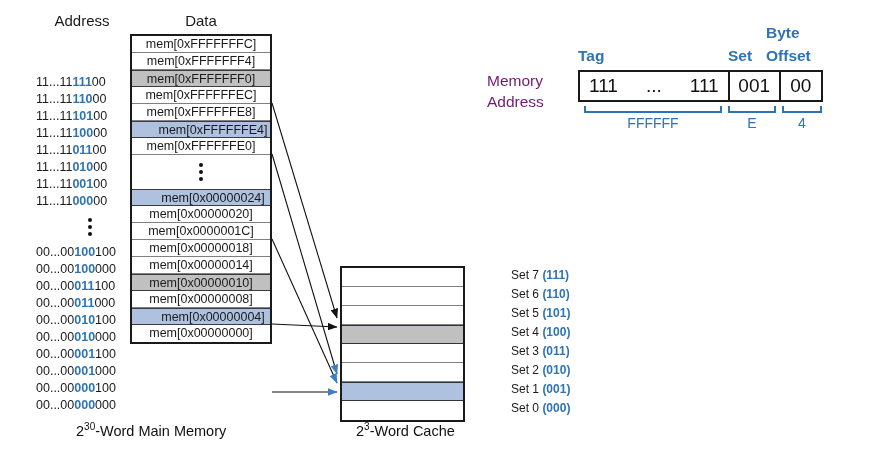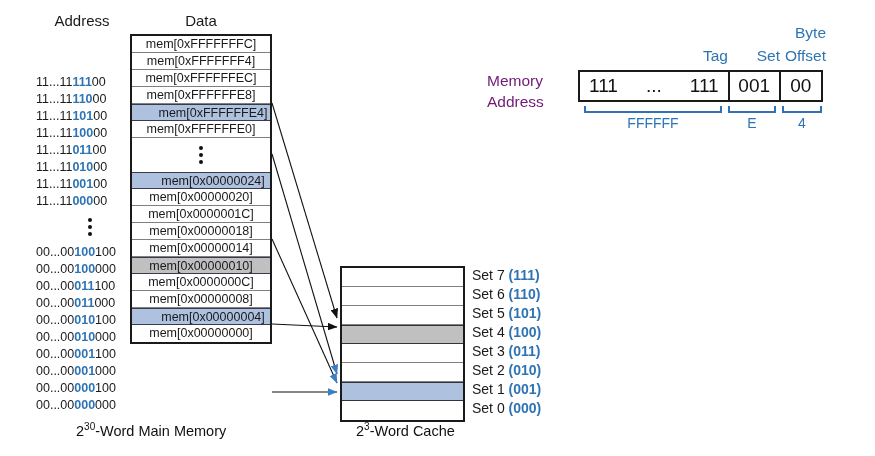--- a/index.html
+++ b/index.html
@@ -60,34 +60,34 @@
   }
   .cacherow{
     height:19px;border-bottom:1px solid #808080;box-sizing:border-box;background:#fff;
   }
   .cacherow:last-child{border-bottom:none;}
   .cacherow.gray{background:#c0c0c0;border-top:1.5px solid #33333f;border-bottom:1.5px solid #33333f;}
   .cacherow.blue{background:#aec2e0;border-top:1.5px solid #33333f;border-bottom:1.5px solid #33333f;}
 
   .setlabels{left:472px;top:266px;}
   .setlabel{
-    height:19px;line-height:19px;font-size:14px;white-space:nowrap;color:#1a1a1a;
+    height:19px;line-height:19px;font-size:12px;white-space:nowrap;color:#1a1a1a;margin-left:39px;
   }
   .setlabel b{color:#2e74b5;font-weight:bold;}
 
   
   .caption{font-size:14.5px;white-space:nowrap;color:#111;}
   .caption sup{font-size:10px;vertical-align:super;}
 
   
   .ma-label{
     left:487px;top:70px;font-size:15.5px;line-height:21px;color:#701a75;white-space:nowrap;
   }
   .fieldlabel{
-    font-size:15.5px;color:#2e74b5;white-space:nowrap;text-align:right;
+    font-size:15.5px;color:#2e74b5;white-space:nowrap;text-align:left;font-weight:bold;
   }
   .addrbox{
     left:578px;top:70px;height:32px;
     border:2px solid #1a1a1a;box-sizing:border-box;display:flex;background:#fff;
   }
   .addrbox .cell{
     display:flex;align-items:center;justify-content:center;
     font-size:19px;color:#111;box-sizing:border-box;white-space:nowrap;
   }
   .addrbox .cell.sep{border-left:2px solid #1a1a1a;}
@@ -133,38 +133,38 @@
     <div class="addr"><span>00...00</span><span class="set">010</span><span>000</span></div>
     <div class="addr"><span>00...00</span><span class="set">001</span><span>100</span></div>
     <div class="addr"><span>00...00</span><span class="set">001</span><span>000</span></div>
     <div class="addr"><span>00...00</span><span class="set">000</span><span>100</span></div>
     <div class="addr"><span>00...00</span><span class="set">000</span><span>000</span></div>
   </div>
 
 <div class="abs memtable" id="memtable">
     <div class="memrow">mem[0xFFFFFFFC]</div>
     <div class="memrow">mem[0xFFFFFFF4]</div>
+    <div class="memrow gray">mem[0xFFFFFFF0]</div>
     <div class="memrow">mem[0xFFFFFFEC]</div>
     <div class="memrow">mem[0xFFFFFFE8]</div>
     <div class="memrow blue">mem[0xFFFFFFE4]</div>
     <div class="memrow">mem[0xFFFFFFE0]</div>
     <div class="memrow dots" style="height: 34px;">
       <div class="vdots">
         <i></i>
         <i></i>
         <i></i>
       </div>
     </div>
     <div class="memrow blue">mem[0x00000024]</div>
     <div class="memrow">mem[0x00000020]</div>
     <div class="memrow">mem[0x0000001C]</div>
     <div class="memrow">mem[0x00000018]</div>
     <div class="memrow">mem[0x00000014]</div>
     <div class="memrow gray">mem[0x00000010]</div>
-    <div class="memrow">mem[0x0000000C]</div>
     <div class="memrow">mem[0x00000008]</div>
     <div class="memrow blue">mem[0x00000004]</div>
     <div class="memrow">mem[0x00000000]</div>
   </div>
 
 <div class="abs caption" style="left:76px;top:421px;">
   <span>2</span><sup>30</sup><span>-Word Main Memory</span>
 </div>
 
 <div class="abs cachetable" id="cachetable">

